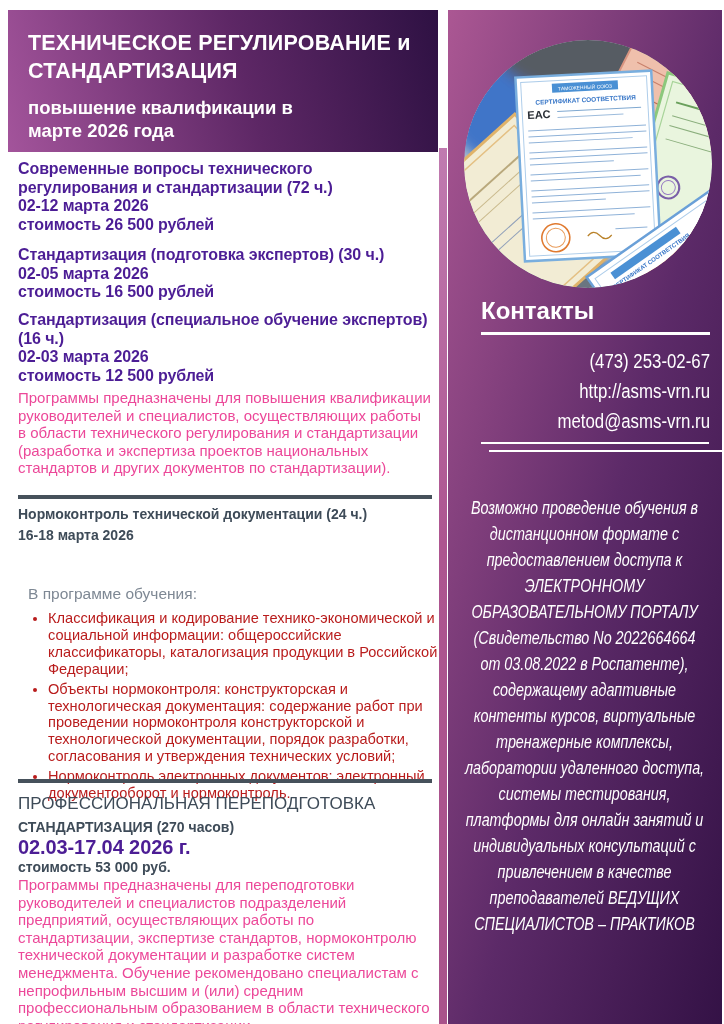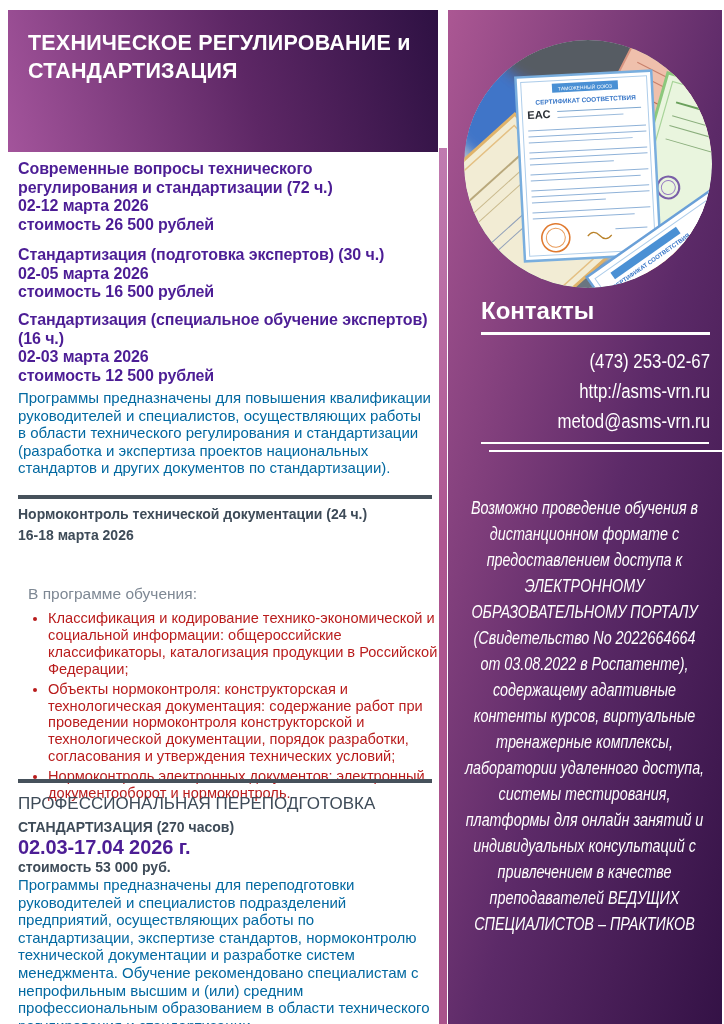--- a/index.html
+++ b/index.html
@@ -9,21 +9,21 @@
   
   .hdr{position:absolute;left:8px;top:10px;width:430px;height:142px;box-sizing:border-box;
        padding:20px 18px 0 20px;
        background:linear-gradient(75deg,#a3549b 0%,#5d2765 55%,#2e1143 100%);}
   .hdr-title{color:#fff;font-weight:bold;font-size:21.5px;line-height:1.28;width:402px;letter-spacing:.2px;}
   .hdr-sub{color:#fff;font-weight:bold;font-size:18.5px;line-height:1.24;width:300px;margin-top:12px;}
 
   
   .sec{position:absolute;left:18px;width:414px;}
   .c-bold{color:#4c1d95;font-weight:bold;font-size:16px;line-height:18.6px;letter-spacing:-.1px;}
-  .para{color:#0369a1;font-size:15px;line-height:17.6px;}
+  .para{color:#ec4899;font-size:15px;line-height:17.6px;}
   .divider{position:absolute;left:18px;width:414px;height:4px;background:#46515b;}
   .big-bold{color:#3e4b58;font-weight:bold;font-size:14px;line-height:20.5px;}
   .mid-bold{color:#3e4b58;font-weight:normal;font-size:17px;line-height:19px;}
   .prog-label{color:#7e8894;font-size:15.5px;}
   .bullets{margin:8px;padding-left:22px;color:#b91c1c;font-size:14.6px;line-height:16.9px;}
   .bullets li{margin-bottom:3px;}
 
   
   .accent-line{position:absolute;left:439px;top:148px;width:8px;height:876px;
        background:linear-gradient(180deg,#c07bb0 0%,#ad5590 45%,#a9538b 100%);}
@@ -41,20 +41,21 @@
   .note-inner{width:299px;margin-left:-27px;transform:scaleX(.82);transform-origin:center top;
        color:#fff;font-style:italic;font-size:17.5px;line-height:26px;text-align:center;}
 </style>
 </head>
 <body>
 
 <div class="page">
 
   <div class="hdr">
     <div class="hdr-title">ТЕХНИЧЕСКОЕ РЕГУЛИРОВАНИЕ и СТАНДАРТИЗАЦИЯ</div>
+    <div class="hdr-sub">повышение квалификации в марте 2026 года</div>
   </div>
 
   <div class="sec" style="top:160px">
     <div class="c-bold">Современные вопросы технического регулирования и стандартизации (72 ч.)</div>
     <div class="c-bold">02-12 марта 2026</div>
     <div class="c-bold">стоимость 26 500 рублей</div>
   </div>
 
   <div class="sec" style="top:246px">
     <div class="c-bold">Стандартизация (подготовка экспертов) (30 ч.)</div>

